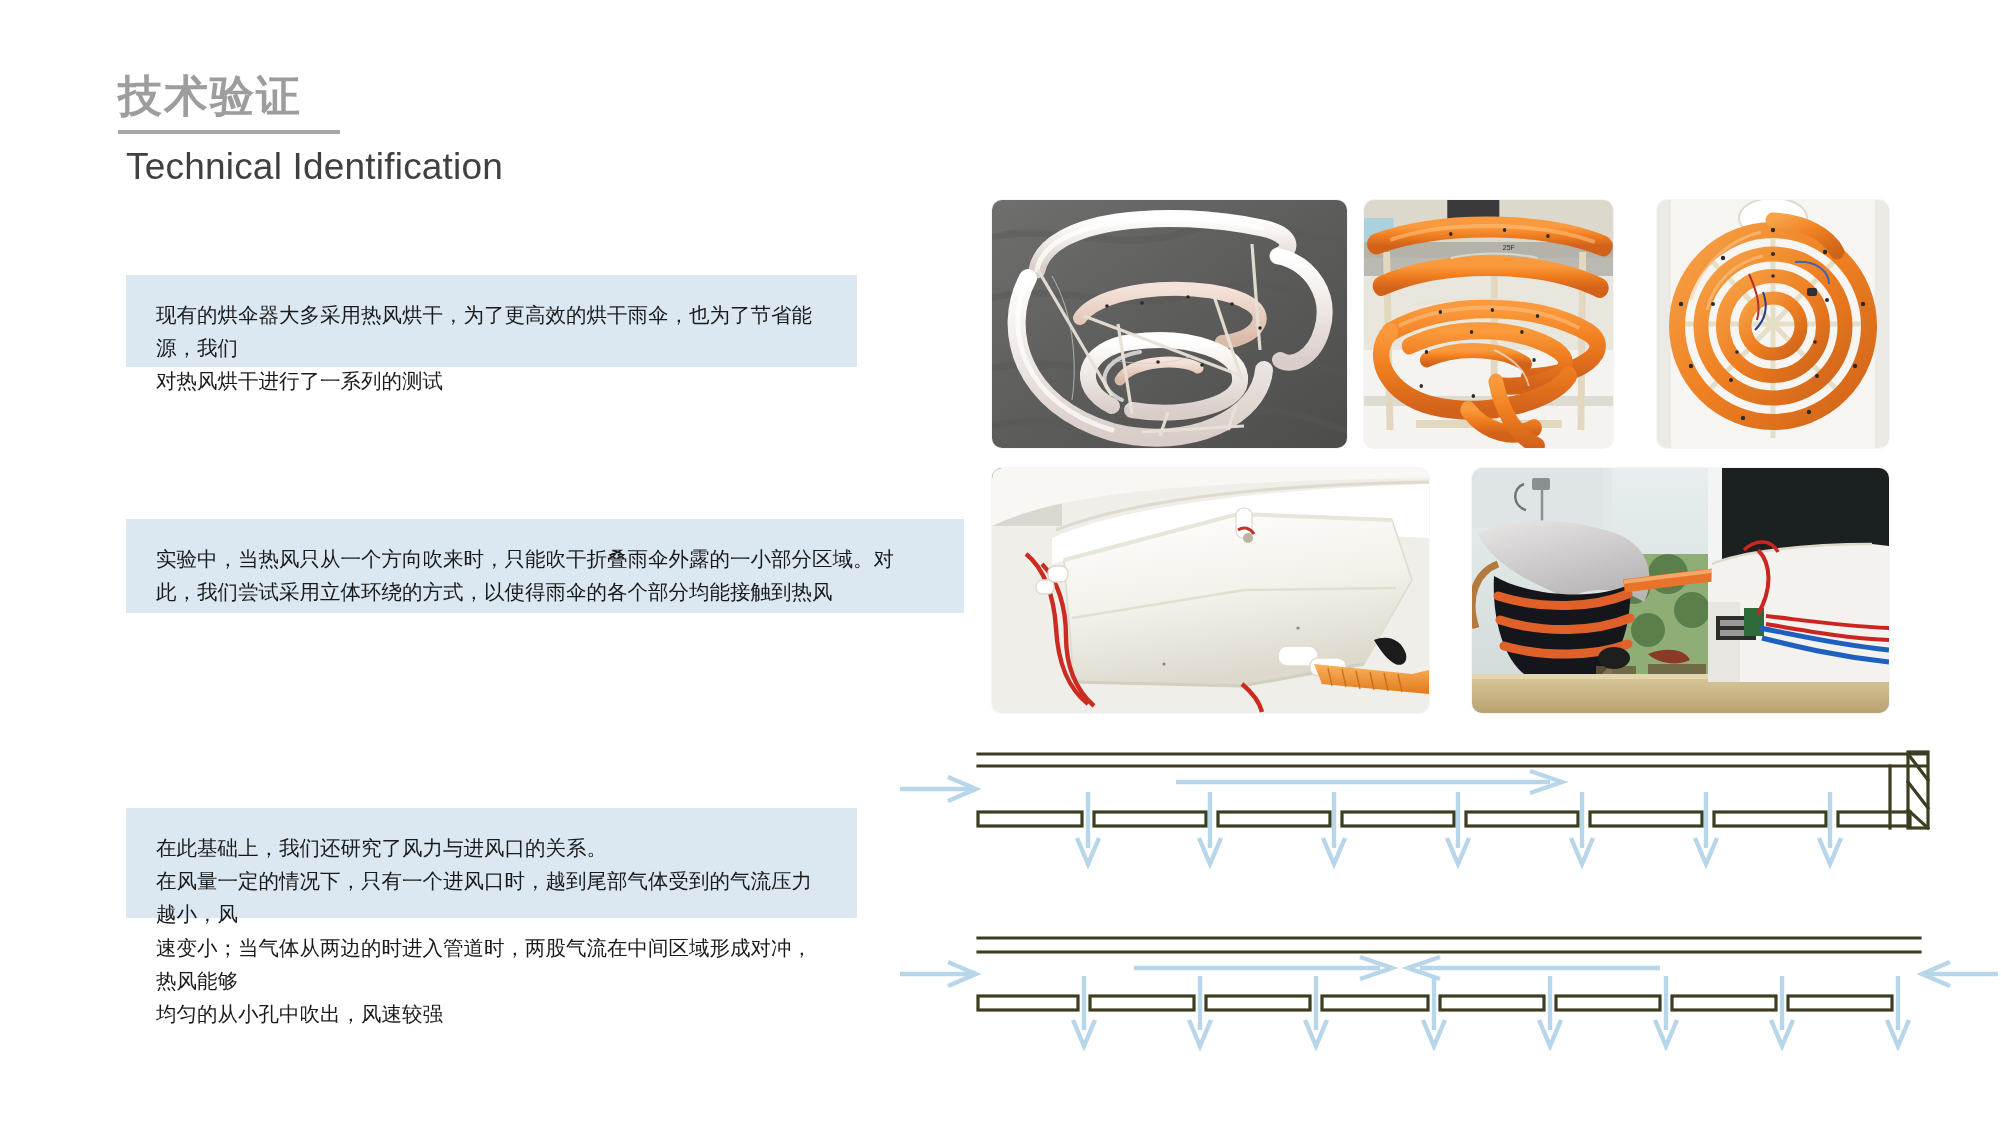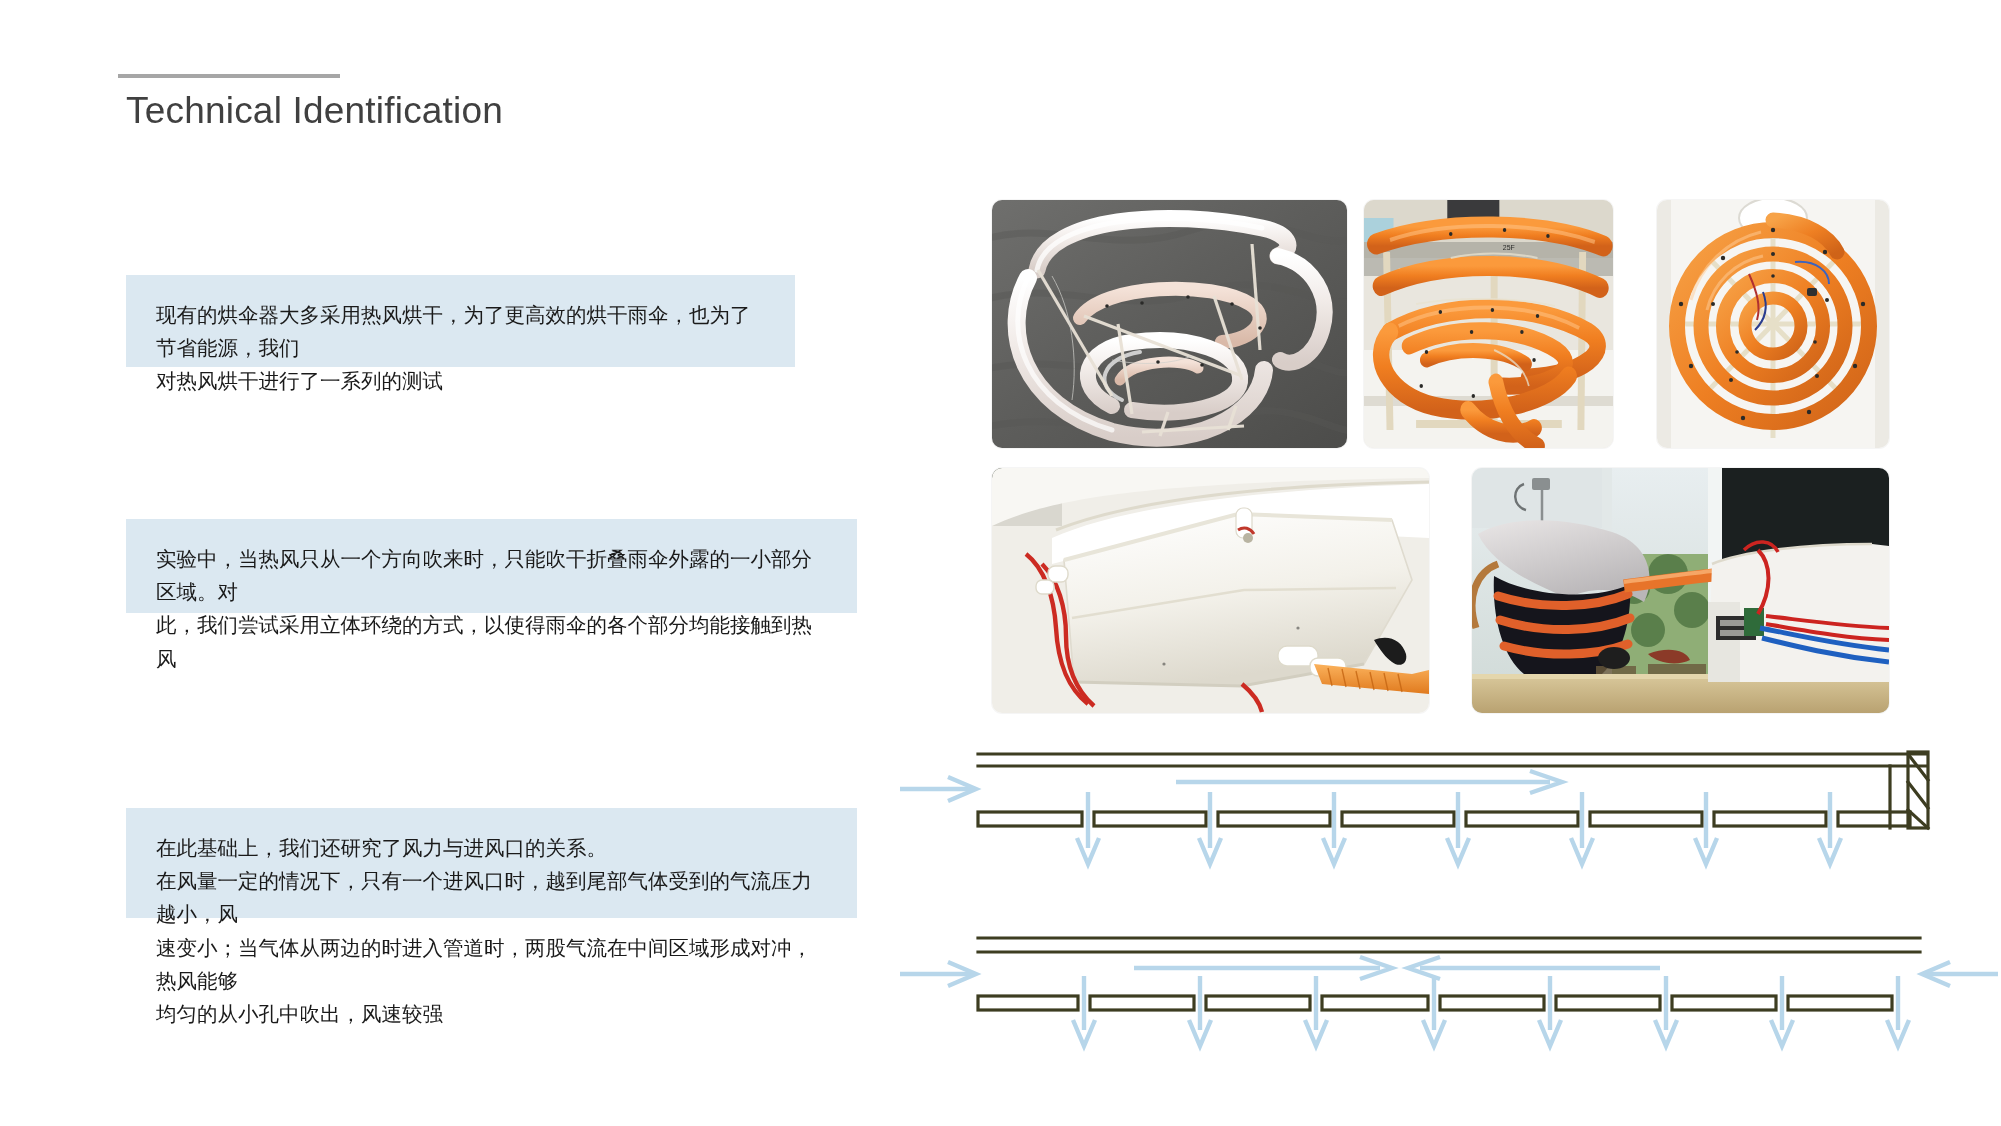--- a/index.html
+++ b/index.html
@@ -29,22 +29,22 @@
     background:#dbe8f1;
     box-sizing:border-box;
   }
   .textbox .body{
     color:#1a1a1a;
     font-size:20.5px;
     line-height:1.62;
     white-space:pre-line;
     font-family:"DejaVu Sans","Liberation Sans",sans-serif;
   }
-  #tb1{left:126px;top:275px;width:669px;height:92px;padding:24px 30px 0 30px;}
-  #tb2{left:126px;top:519px;width:731px;height:94px;padding:24px 30px 0 30px;}
+  #tb1{left:126px;top:275px;width:731px;height:92px;padding:24px 30px 0 30px;}
+  #tb2{left:126px;top:519px;width:838px;height:94px;padding:24px 30px 0 30px;}
   #tb3{left:126px;top:808px;width:731px;height:110px;padding:24px 30px 0 30px;}
 
   
   .photo{
     position:absolute;border-radius:10px;overflow:hidden;
     box-shadow:0 0 0 1px rgba(0,0,0,0.04);
   }
   .photo svg{display:block;width:100%;height:100%;}
 
   #ph1{left:992px;top:200px;width:355px;height:248px;}
@@ -56,20 +56,21 @@
   
   #diagram{position:absolute;left:890px;top:730px;width:1111px;height:370px;}
   #diagram svg{display:block;}
 </style>
 </head>
 <body>
 
 <div class="page">
 
   <div class="header">
+    <div class="title-cn">技术验证</div>
     <div class="title-rule"></div>
     <div class="title-en">Technical Identification</div>
   </div>
 
   <div class="textbox" id="tb1">
     <div class="body">现有的烘伞器大多采用热风烘干，为了更高效的烘干雨伞，也为了节省能源，我们
 对热风烘干进行了一系列的测试</div>
   </div>
 
   <div class="textbox" id="tb2">

